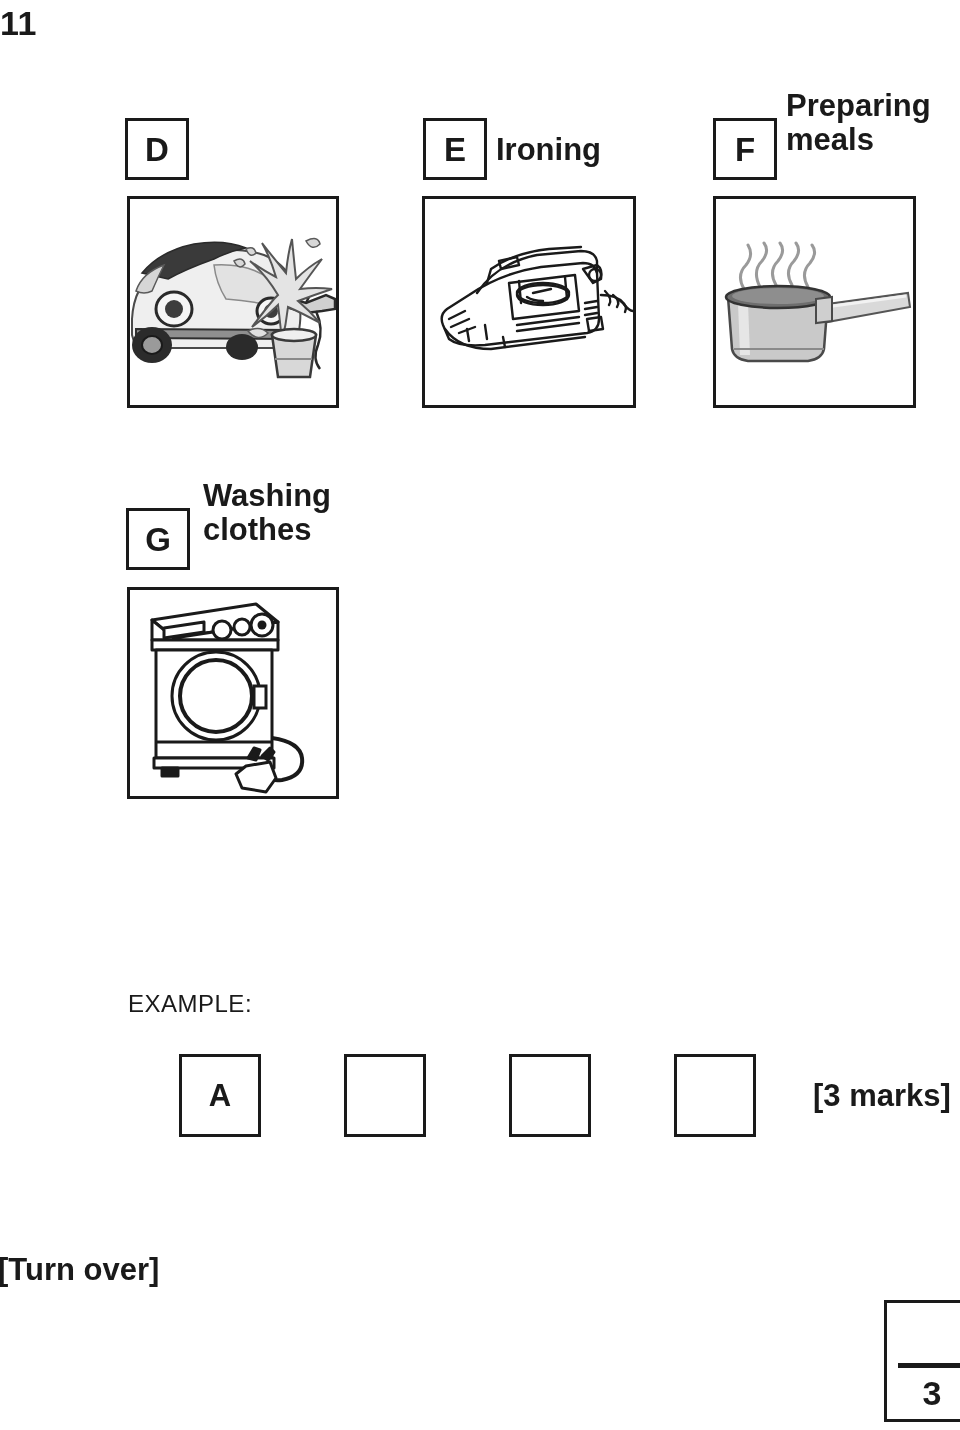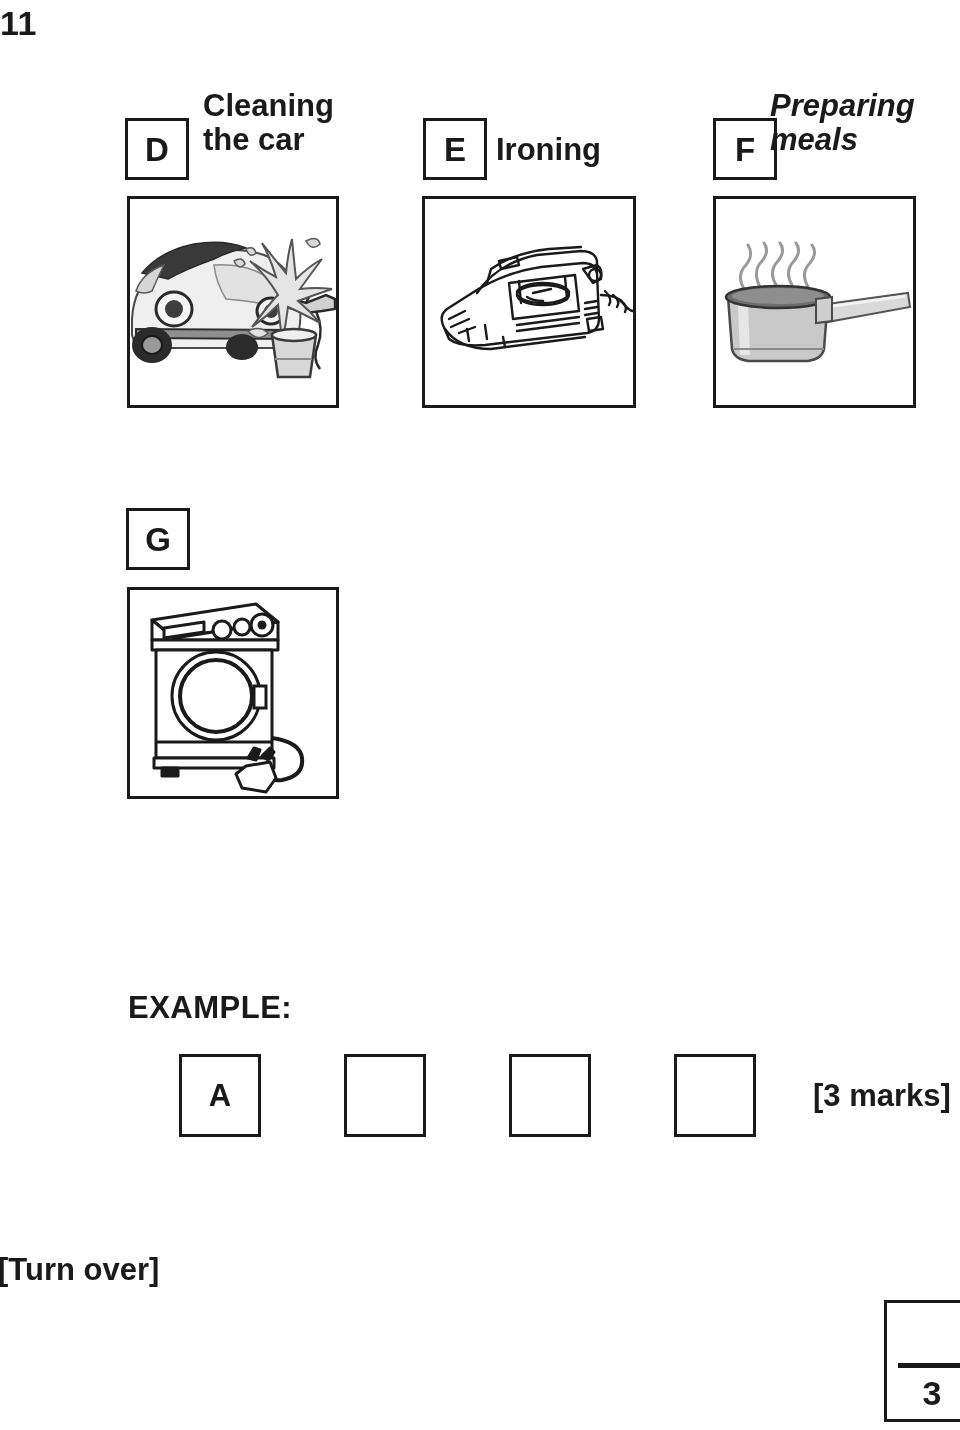--- a/index.html
+++ b/index.html
@@ -71,22 +71,22 @@
 
   
   .instruction {
     position: absolute;
     font-size: 31px;
     font-weight: bold;
     white-space: nowrap;
   }
   .example-label {
     position: absolute;
-    font-size: 31px;
-    font-weight: bold;
+    font-size: 24px;
+    font-weight: normal;
     letter-spacing: 0.5px;
   }
 
   
   .answer-box {
     position: absolute;
     width: 82px;
     height: 83px;
     border: 3px solid #1a1a1a;
     box-sizing: border-box;
@@ -142,22 +142,20 @@
 </head>
 <body>
 
 <div class="page">
 
   <div class="page-number">11</div>
 
   <div class="letter-box" style="left:125px; top:118px;">
     <span>D</span>
   </div>
-  <div class="option-label" style="left:203px; top:89px;">Cleaning
-the car</div>
 
   <div class="pic-frame" style="left:127px; top:196px; width:212px; height:212px;">
     <svg width="206" height="206" viewBox="0 0 206 206">
       <rect x="0" y="0" width="206" height="206" fill="#ffffff"></rect>
 
       <path d="M2 120 Q4 86 26 74 Q44 58 78 52 Q110 48 134 56 Q154 64 164 84 Q172 104 170 124 L168 140 Q166 148 156 149 L14 149 Q4 147 2 136 Z" fill="#efefef" stroke="#4a4a4a" stroke-width="2"></path>
 
       <path d="M12 74 Q30 52 64 45 Q94 40 116 49 Q100 52 84 60 Q56 70 38 80 Z" fill="#3a3a3a" stroke="#2a2a2a" stroke-width="1.5"></path>
       <path d="M6 92 Q12 74 34 66 Q28 78 22 92 Q14 96 6 92 Z" fill="#d6d6d6" stroke="#5a5a5a" stroke-width="1.5"></path>
 
@@ -236,21 +234,21 @@
 
         <path d="M176 96 Q192 96 198 104 Q204 112 208 112" stroke-width="2.6"></path>
         <path d="M180 92 q8 8 4 14 M188 96 q8 6 4 12 M196 102 q7 5 4 11"></path>
       </g>
     </svg>
   </div>
 
   <div class="letter-box" style="left:713px; top:118px;">
     <span>F</span>
   </div>
-  <div class="option-label" style="left:770px; top:89px;font-style:italic;">Preparing
+  <div class="option-label" style="left:786px; top:89px;">Preparing
 meals</div>
 
   <div class="pic-frame" style="left:713px; top:196px; width:203px; height:212px;">
     <svg width="203" height="206" viewBox="0 0 203 206">
       <rect x="0" y="0" width="203" height="206" fill="#ffffff"></rect>
 
       <g fill="none" stroke="#9a9a9a" stroke-width="3" stroke-linecap="round">
         <path d="M28 90 q-8 -14 2 -24 q8 -10 2 -20"></path>
         <path d="M44 88 q-8 -16 2 -26 q8 -10 2 -18"></path>
         <path d="M60 86 q-8 -14 2 -24 q8 -10 2 -18"></path>
@@ -269,20 +267,22 @@
       <ellipse cx="62" cy="98" rx="52" ry="11" fill="#6e6e6e" stroke="#333333" stroke-width="2.5"></ellipse>
       <ellipse cx="62" cy="97" rx="46" ry="8" fill="#8e8e8e"></ellipse>
 
       <path d="M100 100 L116 98 L116 122 L100 124 Z" fill="#cfcfcf" stroke="#4a4a4a" stroke-width="2"></path>
     </svg>
   </div>
 
   <div class="letter-box" style="left:126px; top:508px;">
     <span>G</span>
   </div>
+  <div class="option-label" style="left:203px; top:479px;">Washing
+clothes</div>
 
   <div class="pic-frame" style="left:127px; top:587px; width:212px; height:212px;">
     <svg width="206" height="206" viewBox="0 0 206 206">
       <rect x="0" y="0" width="206" height="206" fill="#ffffff"></rect>
       <g fill="#ffffff" stroke="#1a1a1a" stroke-width="3" stroke-linejoin="round">
 
         <path d="M22 30 L126 14 L148 32 L44 48 Z"></path>
 
         <path d="M22 30 L22 50 L148 50 L148 32 L44 48 Z"></path>
         <path d="M22 50 L148 50 L148 60 L22 60 Z"></path>

